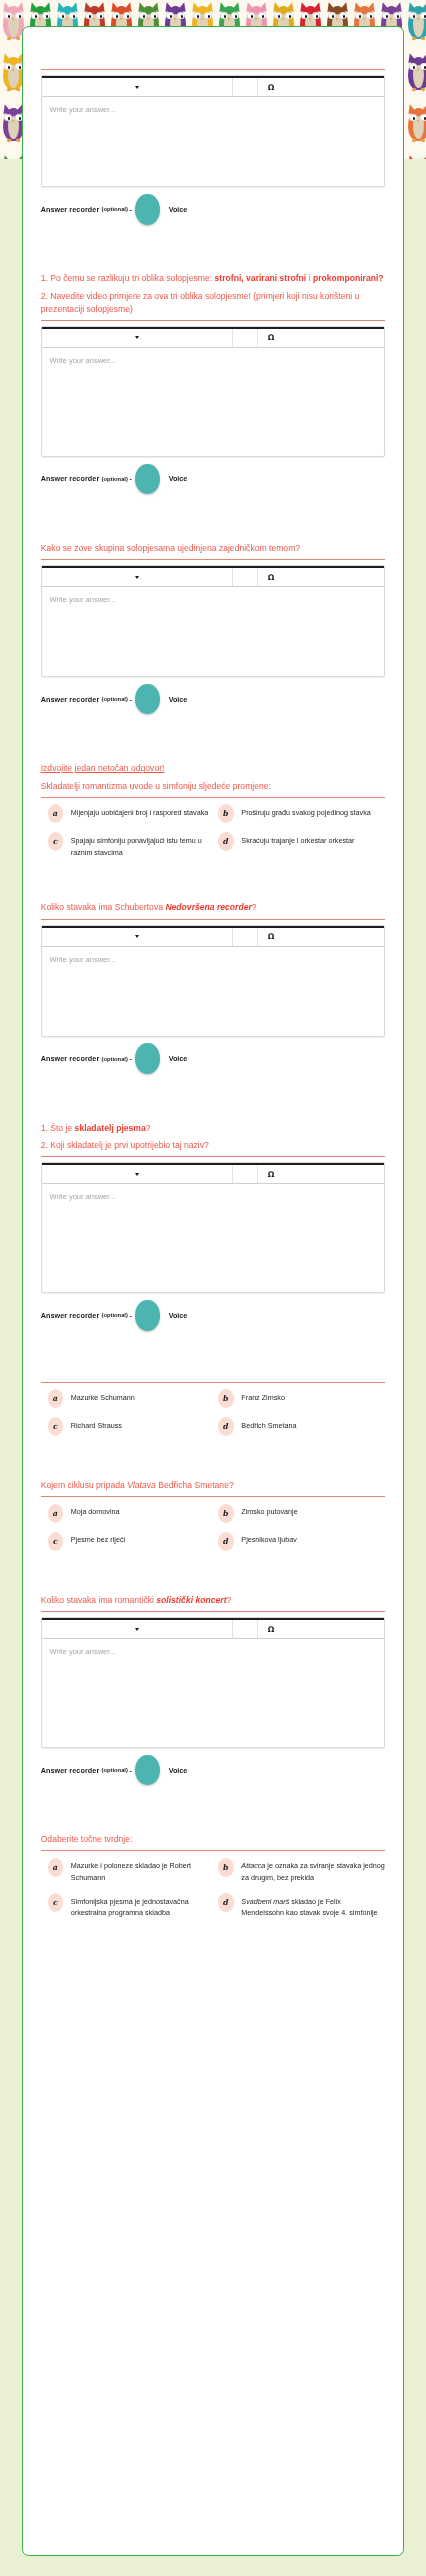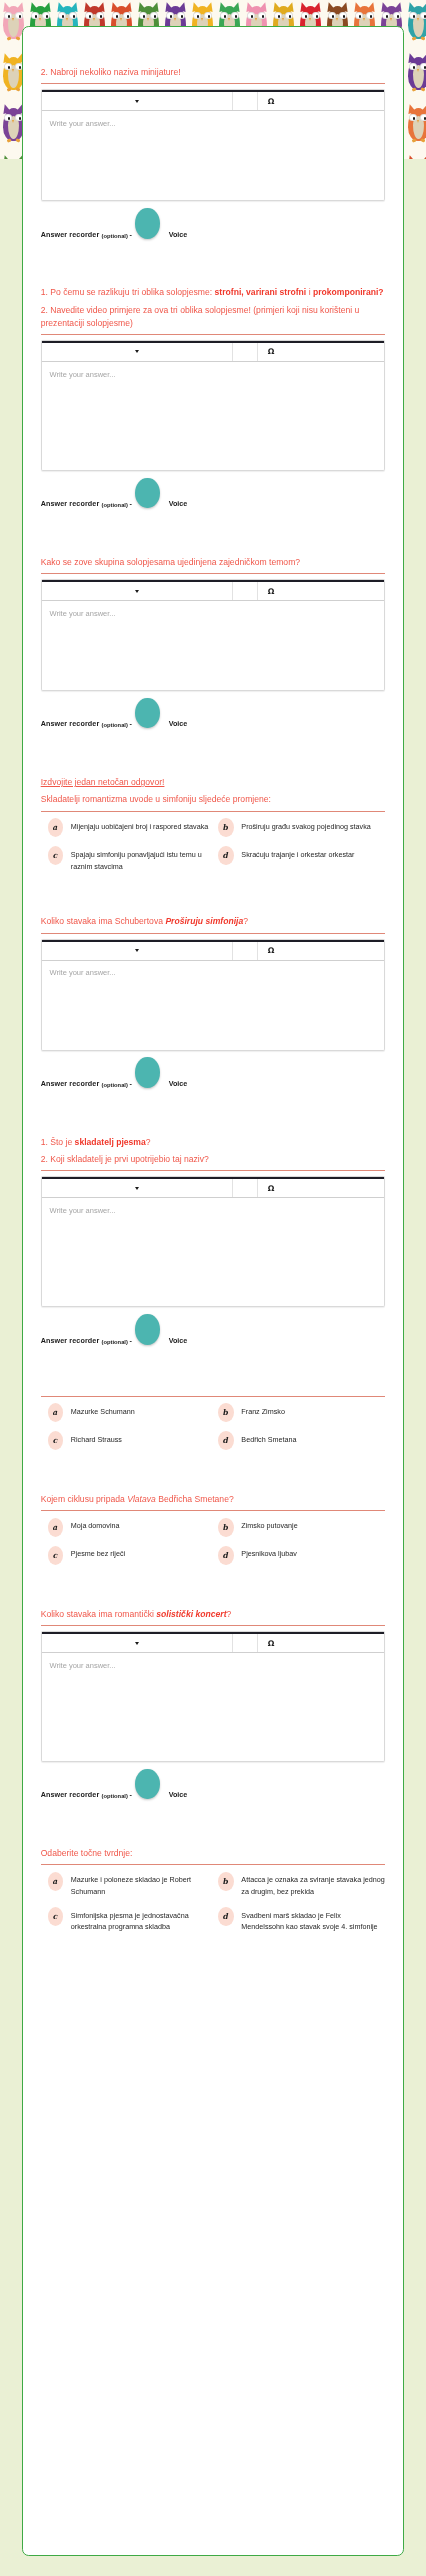--- a/index.html
+++ b/index.html
@@ -206,21 +206,21 @@
     min-height: 89px;
     padding: 7.8px 7.8px;
     color: #a5a5a5;
     font-size: 7.5px;
   }
   .editor-area.tall { min-height: 108px; }
 
   
   .recorder {
     display: flex;
-    align-items: flex-end;
+    align-items: center;
     margin: 6.7px 2.2px 0 2.2px;
     gap: 0;
   }
   .recorder .lab-strong {
     font-weight: 700;
     font-size: 7.2px;
     color: #1b1b1b;
     letter-spacing: 0.1px;
   }
   .recorder .lab-opt {
@@ -270,21 +270,21 @@
     font-weight: 700;
     font-size: 7.8px;
     color: #1c1c1c;
   }
   .mc-label {
     font-size: 7.2px;
     line-height: 1.62;
     color: #1f1f1f;
     padding-top: 2.8px;
   }
-  .mc-label .it { }
+  .mc-label .it { font-style: italic; }
 
   .spacer-lg { height: 19px; }
   .spacer-md { height: 12.2px; }
 </style>
 </head>
 <body>
 
 <div id="page">
 
   <div class="banner">
@@ -884,21 +884,20 @@
       </div>
     <div class="banner-plate"></div>
     <div class="banner-title">
       <div class="l1">GLAZBENE VRSTE</div>
       <div class="l2">ROMANTIZMA - ponavljanje</div>
     </div>
   </div>
 
   <div class="quiz-card" id="quiz-card">
       <div class="q-block">
-        <p class="q-text">2. Nabroji nekoliko naziva minijature!</p>
         <div class="q-rule"></div>
         <div class="editor">
           <div class="editor-toolbar">
             <div class="tb-cell tb-font">
               <span class="tb-caret"></span>
             </div>
             <div class="tb-cell tb-gap"></div>
             <div class="tb-cell tb-omega">Ω</div>
             <div class="tb-cell tb-rest"></div>
           </div>
@@ -978,21 +977,21 @@
             <span class="mc-label">Spajaju simfoniju ponavljajući istu temu u raznim stavcima</span>
           </div>
           <div class="mc-opt">
             <span class="mc-badge">d</span>
             <span class="mc-label">Skraćuju trajanje i orkestar orkestar</span>
           </div>
         </div>
         <div class="spacer-md"></div>
       </div>
       <div class="q-block pad-top">
-        <p class="q-text">Koliko stavaka ima Schubertova <span class="em-italic">Proširuju simfonija</span>?</p>
+        <p class="q-text">Koliko stavaka ima Schubertova <span class="em-italic">Nedovršena recorder</span>?</p>
         <div class="q-rule"></div>
         <div class="editor">
           <div class="editor-toolbar">
             <div class="tb-cell tb-font">
               <span class="tb-caret"></span>
             </div>
             <div class="tb-cell tb-gap"></div>
             <div class="tb-cell tb-omega">Ω</div>
             <div class="tb-cell tb-rest"></div>
           </div>

